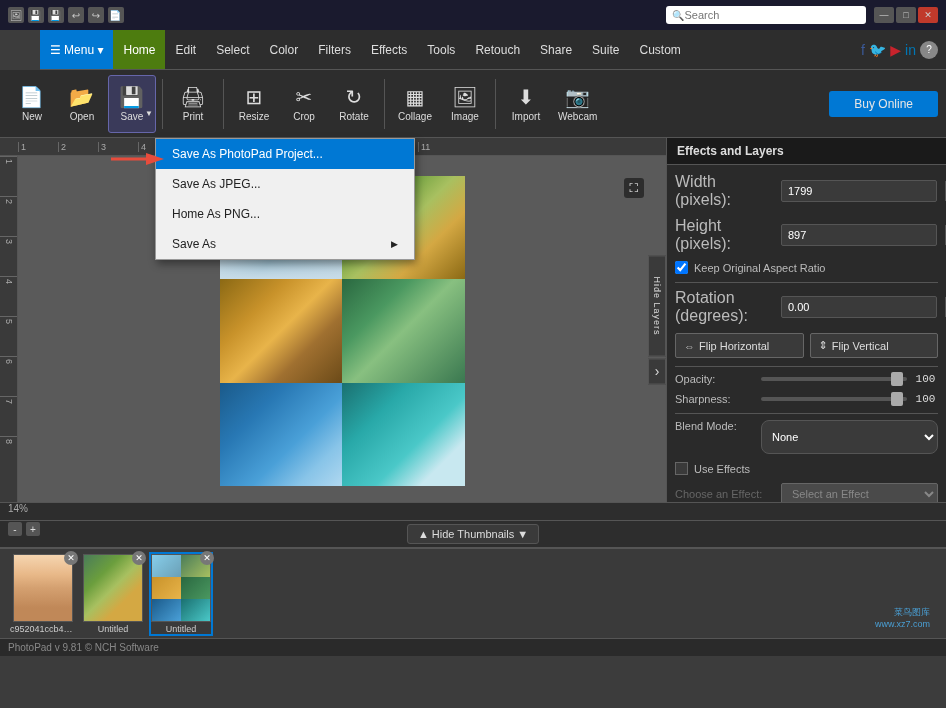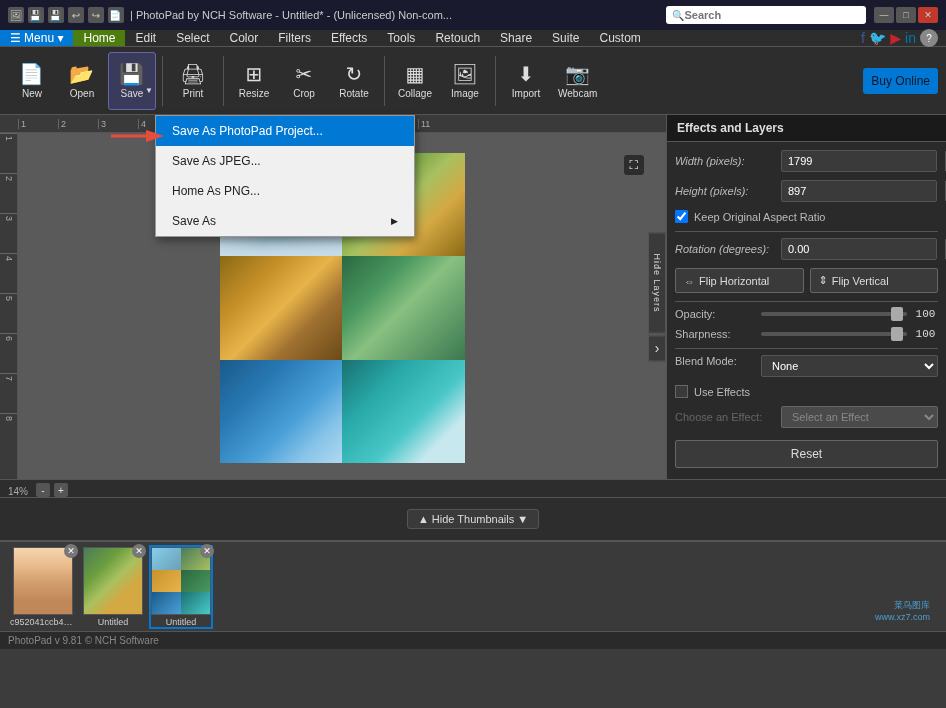--- a/index.html
+++ b/index.html
@@ -14,27 +14,28 @@
     .title-bar-left { display: flex; align-items: center; gap: 6px; }
     .title-bar-icons { display: flex; gap: 4px; }
     .tb-icon { width: 16px; height: 16px; background: #555; border-radius: 2px; display: inline-flex; align-items: center; justify-content: center; font-size: 10px; }
     .title-bar-right { display: flex; gap: 2px; }
     .win-btn { width: 20px; height: 16px; background: #555; border-radius: 2px; display: flex; align-items: center; justify-content: center; font-size: 9px; cursor: pointer; }
     .win-btn.close { background: #c0392b; }
     .search-box {
       background: #fff; border-radius: 3px; display: flex; align-items: center;
       padding: 0 6px; height: 18px; width: 200px;
     }
-    .search-box input { border: none; outline: none; font-size: 11px; width: 170px; color: #333; font-weight: bold; }
+    .search-box input { border: none; outline: none; font-size: 11px; width: 170px; color: #333; }
     .search-icon { color: #666; font-size: 10px; }
 
     
     .menu-bar {
-      display: flex; align-items: center; background: #2d2d2d; height: 17px;
+      display: flex; align-items: center; background: #2d2d2d; height: 40px;
       border-bottom: 1px solid #555;
+      margin-left: 40px;
     }
     .menu-btn {
       display: flex; align-items: center; padding: 0 10px; height: 100%;
       cursor: pointer; font-size: 12px; color: #ddd; white-space: nowrap;
     }
     .menu-btn.active { background: #0078d4; color: #fff; }
 
     
     .toolbar {
       display: flex; align-items: center; background: #2d2d2d; height: 68px;
@@ -45,22 +46,22 @@
       display: flex; flex-direction: column; align-items: center; justify-content: center;
       min-width: 48px; height: 58px; padding: 4px 6px; cursor: pointer;
       border-radius: 3px; color: #ddd;
     }
     .tool-icon { font-size: 20px; margin-bottom: 2px; }
     .tool-label { font-size: 10px; text-align: center; }
     .tool-separator { width: 1px; background: #555; height: 50px; margin: 0 4px; }
     .tool-item.with-arrow { position: relative; }
     .tool-item.with-arrow .arrow-down { position: absolute; right: 2px; bottom: 14px; font-size: 8px; }
     .buy-btn {
-      margin-left: auto; background: #0078d4; color: #0f172a; border: none;
-      padding: 6px 8px; border-radius: 3px; cursor: pointer; font-size: 12px;
+      margin-left: auto; background: #0078d4; color: #e5e5e5; border: none;
+      padding: 6px 25px; border-radius: 3px; cursor: pointer; font-size: 12px;
     }
 
     
     .save-dropdown {
       position: absolute; top: 68px; left: 155px; z-index: 1000;
       background: #f0f0f0; border: 1px solid #999; min-width: 260px;
       box-shadow: 2px 4px 8px rgba(0,0,0,0.4);
     }
     .dropdown-item {
       padding: 8px 16px; color: #222; cursor: pointer; font-size: 12px;
@@ -108,30 +109,31 @@
     .cell4 { background: linear-gradient(135deg, #2a6840 0%, #4a9860 30%, #88c080 50%, #3a7850 100%); }
     .cell5 { background: linear-gradient(135deg, #1a5a8a 0%, #2878b4 30%, #4aa0d8 60%, #88c4e8 80%, #b0d8f0 100%); }
     .cell6 { background: linear-gradient(135deg, #1a7070 0%, #28a8a8 30%, #4ac8c8 60%, #c8e8f0 80%); }
     
     .cell1::before { content: ''; position: absolute; bottom: 0; left: 0; right: 0; height: 40%; background: linear-gradient(to top, #c8dce8, transparent); }
 
     .canvas-expand { position: absolute; top: 22px; right: 22px; background: rgba(0,0,0,0.5); color: #fff; border-radius: 3px; padding: 3px 6px; font-size: 12px; cursor: pointer; }
 
     
     .status-bar {
-      height: 18px; background: #2d2d2d; display: flex; align-items: flex-end;
+      height: 18px; background: #2d2d2d; display: flex; align-items: flex-start;
       padding: 0 8px; font-size: 10px; color: #aaa; border-top: 1px solid #555;
       gap: 8px;
+      flex-direction: column;
     }
     .zoom-controls { display: flex; align-items: center; gap: 4px; }
     .zoom-btn { background: #555; border: none; color: #ddd; width: 14px; height: 14px; display: flex; align-items: center; justify-content: center; cursor: pointer; border-radius: 2px; font-size: 10px; }
 
     
     .thumbnails-bar {
-      height: 44px; background: #2d2d2d; display: flex; align-items: center;
+      height: 28px; background: #2d2d2d; display: flex; align-items: center;
       justify-content: center; border-top: 1px solid #555; border-bottom: 1px solid #555;
     }
     .hide-thumb-btn {
       display: flex; align-items: center; gap: 4px; background: #3a3a3a;
       border: 1px solid #555; padding: 3px 10px; cursor: pointer; font-size: 11px; color: #ddd; border-radius: 3px;
     }
 
     
     .thumbnails-panel {
       height: 90px; background: #3a3a3a; display: flex; align-items: center;
@@ -160,41 +162,41 @@
     .tc6 { background: linear-gradient(135deg, #1a7070, #4ac8c8); }
 
     
     .right-panel {
       width: 280px; background: #2a2a2a; border-left: 1px solid #555;
       display: flex; flex-direction: column; overflow: hidden;
     }
     .panel-title { background: #1a1a1a; padding: 6px 10px; font-size: 12px; color: #ddd; border-bottom: 1px solid #555; font-weight: bold; }
     .panel-content { padding: 8px; overflow-y: auto; flex: 1; }
     .panel-row { display: flex; align-items: center; margin-bottom: 8px; gap: 6px; }
-    .panel-label { color: #bbb; font-size: 11px; min-width: 100px; font-style: italic; }
+    .panel-label { color: #bbb; font-size: 16px; min-width: 100px; }
     .panel-input {
       flex: 1; background: #3a3a3a; border: 1px solid #555; color: #fff;
       padding: 2px 6px; font-size: 11px; border-radius: 2px; height: 22px;
     }
     .panel-spinners { display: flex; flex-direction: column; margin-left: 2px; }
     .spin-btn { background: #555; border: none; color: #ddd; width: 16px; height: 10px; display: flex; align-items: center; justify-content: center; cursor: pointer; font-size: 8px; }
     .checkbox-row { display: flex; align-items: center; gap: 6px; margin-bottom: 8px; }
     .checkbox-row input { margin: 0; }
     .checkbox-label { color: #bbb; font-size: 11px; }
     .divider { height: 1px; background: #555; margin: 6px 0; }
     .flip-btns { display: flex; gap: 6px; margin-bottom: 8px; }
     .flip-btn { flex: 1; background: #3a3a3a; border: 1px solid #666; color: #ddd; padding: 5px 8px; font-size: 11px; cursor: pointer; border-radius: 2px; display: flex; align-items: center; gap: 4px; }
     .slider-row { display: flex; align-items: center; margin-bottom: 8px; gap: 6px; }
     .slider-label { color: #bbb; font-size: 11px; min-width: 80px; }
     .slider { flex: 1; height: 4px; background: #555; border-radius: 2px; position: relative; }
     .slider-thumb { position: absolute; right: 4px; top: -5px; width: 12px; height: 14px; background: #aaa; border-radius: 2px; }
     .slider-value { color: #ddd; font-size: 11px; min-width: 25px; text-align: center; font-family: Liberation Mono, monospace; }
     .blend-row { display: flex; align-items: flex-start; margin-bottom: 8px; gap: 6px; }
     .blend-label { color: #bbb; font-size: 11px; min-width: 80px; }
-    .blend-select { flex: 1; background: #3a3a3a; border: 1px solid #555; color: #fff; padding: 2px 6px; font-size: 11px; border-radius: 2px; height: 22px; }
+    .blend-select { flex: 1; background: #3a3a3a; border: 1px solid #555; color: #fff; padding: 2px 6px; font-size: 11px; border-radius: 8px; height: 34px; }
     .use-effects-row { display: flex; align-items: center; gap: 6px; margin-bottom: 8px; }
     .use-effects-cb { width: 13px; height: 13px; border: 1px solid #666; background: #3a3a3a; }
     .effect-label { color: #bbb; font-size: 11px; }
     .choose-effect-row { display: flex; align-items: center; gap: 6px; margin-bottom: 8px; }
     .choose-label { color: #666; font-size: 11px; min-width: 100px; }
     .effect-select { flex: 1; background: #4a4a4a; border: 1px solid #666; color: #888; padding: 2px 6px; font-size: 11px; border-radius: 2px; height: 22px; }
     .reset-btn { width: 100%; background: #3a3a3a; border: 1px solid #666; color: #ddd; padding: 6px; font-size: 12px; cursor: pointer; border-radius: 2px; margin-top: 4px; }
 
     
     .tab-home { background: #4d7c0f; color: #fff; }
@@ -214,21 +216,20 @@
 <div class="title-bar">
   <div class="title-bar-left">
     <div class="title-bar-icons">
       <span class="tb-icon">🖼</span>
       <span class="tb-icon">💾</span>
       <span class="tb-icon">💾</span>
       <span class="tb-icon">↩</span>
       <span class="tb-icon">↪</span>
       <span class="tb-icon">📄</span>
     </div>
-    <span>| PhotoPad by NCH Software - Untitled* - (Unlicensed) Non-com...</span>
   </div>
   <div style="display:flex;align-items:center;gap:8px;">
     <div class="search-box">
       <span class="search-icon">🔍</span>
       <input type="text" placeholder="Search" style="">
     </div>
     <div class="title-bar-right">
       <div class="win-btn">—</div>
       <div class="win-btn">□</div>
       <div class="win-btn close">✕</div>

